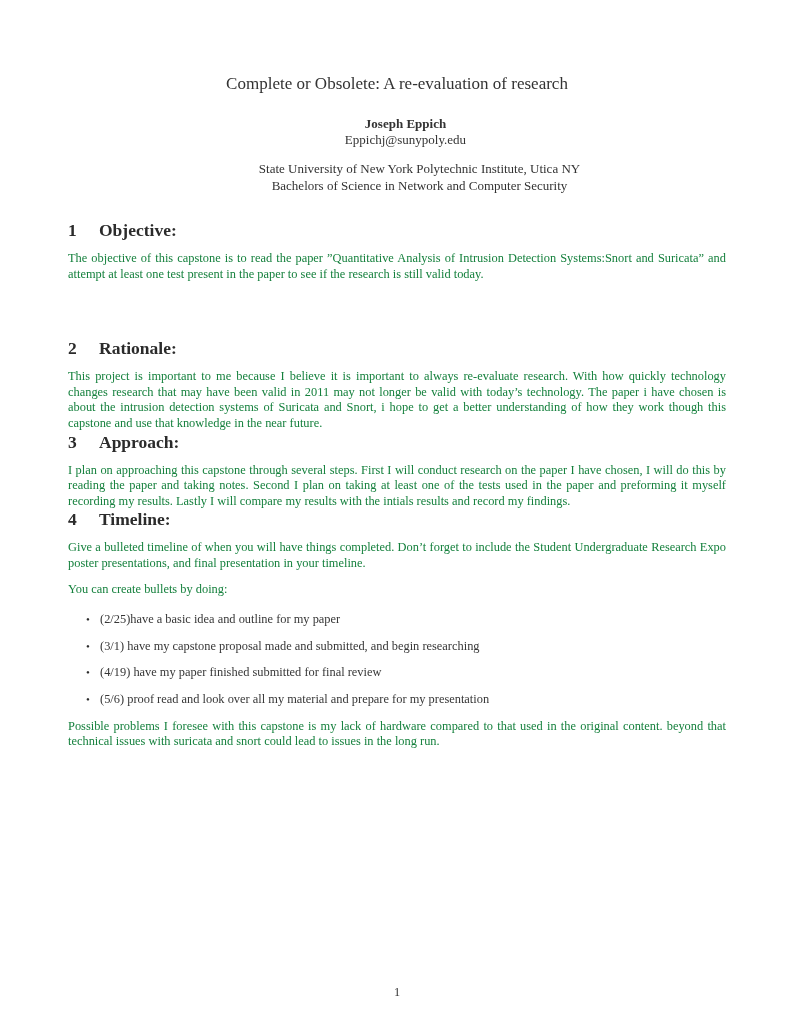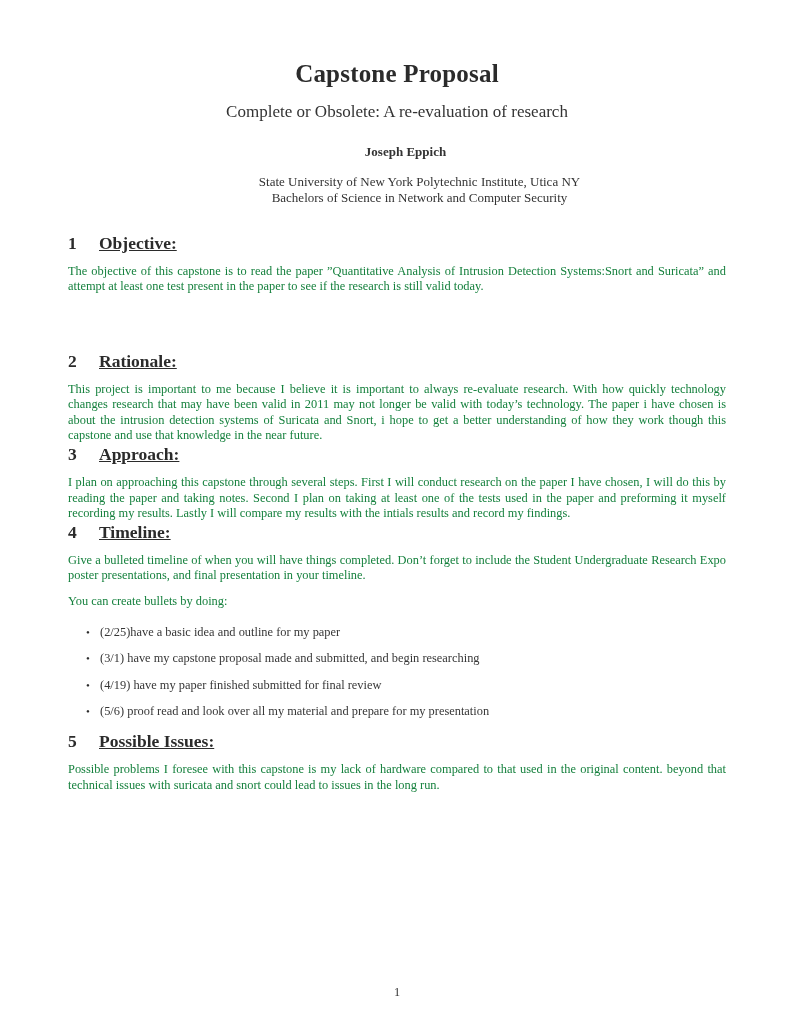--- a/index.html
+++ b/index.html
@@ -62,21 +62,20 @@
     margin-top: 26px;
   }
   .section.extra-gap {
     margin-top: 56px;
   }
   .section-heading {
     font-size: 17.5px;
     font-weight: bold;
     color: #2b2b2b;
     margin: 0;
-    text-decoration: underline;
   }
   .section-number {
     display: inline-block;
     min-width: 10px;
     margin-right: 21px;
   }
   .section-body {
     margin-top: 10px;
     font-size: 12.4px;
     line-height: 15.6px;
@@ -112,24 +111,24 @@
     font-size: 12.4px;
     color: #363636;
   }
 </style>
 </head>
 <body>
 
 <div class="page">
 
   <div class="doc-header">
-    <div class="doc-title">Capstone Proposal</div>
     <div class="doc-subtitle">Complete or Obsolete: A re-evaluation of research</div>
     <div class="author-block">
       <div class="author-name">Joseph Eppich</div>
+      <div class="author-email">Eppichj@sunypoly.edu</div>
     </div>
     <div class="institution-block">
       <div>State University of New York Polytechnic Institute, Utica NY</div>
       <div>Bachelors of Science in Network and Computer Security</div>
     </div>
   </div>
 
   <div class="content">
 
     <div class="section first">
@@ -173,23 +172,20 @@
           <span>(4/19) have my paper finished submitted for final review</span>
         </div>
         <div class="bullet-item">
           <span class="bullet-marker">•</span>
           <span>(5/6) proof read and look over all my material and prepare for my presentation</span>
         </div>
       </div>
     </div>
 
     <div class="section">
-      <div class="section-heading">
-        <span class="section-number">5</span><span>Possible Issues:</span>
-      </div>
       <div class="section-body">Possible problems I foresee with this capstone is my lack of hardware compared to that used in the original content. beyond that technical issues with suricata and snort could lead to issues in the long run.</div>
     </div>
 
   </div>
 
   <div class="page-footer">1</div>
 
 </div>
 
 </body></html>

